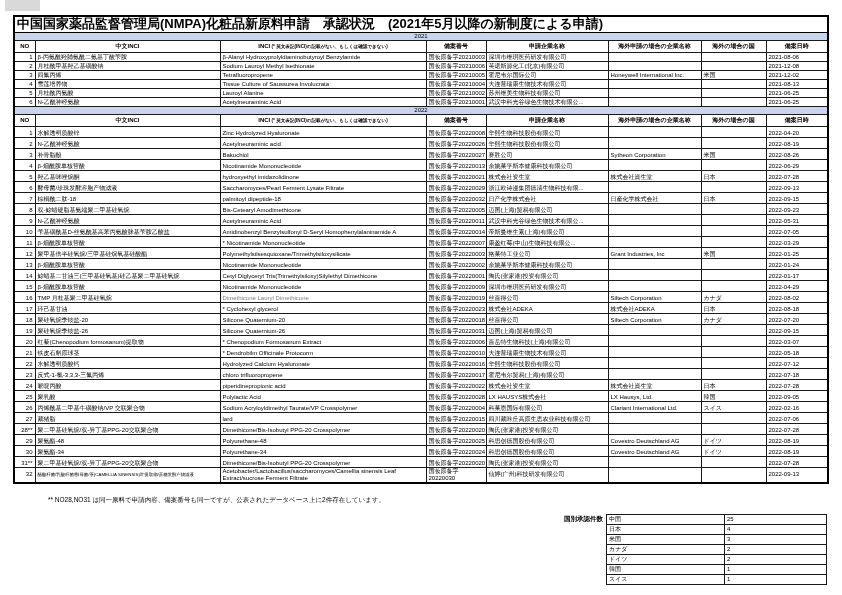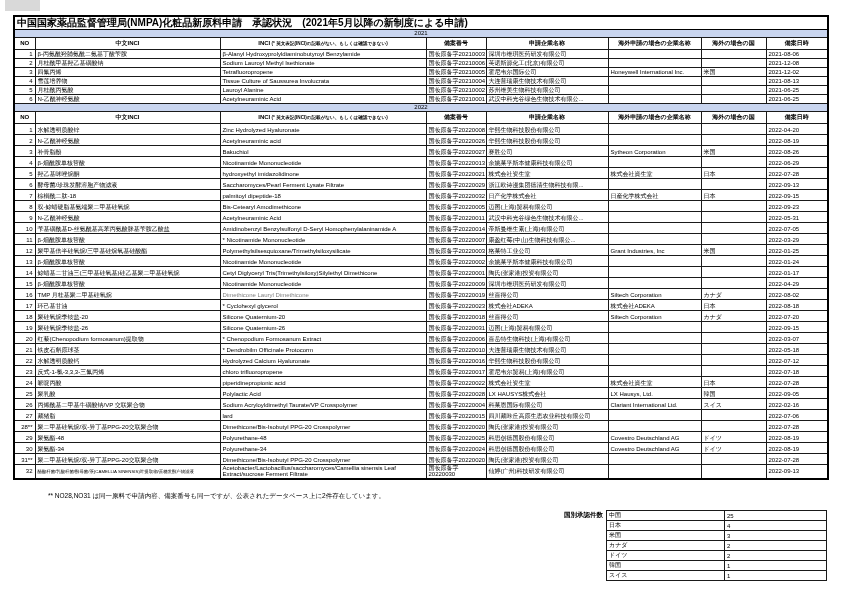--- a/index.html
+++ b/index.html
@@ -10,21 +10,21 @@
     overflow:hidden;
   }
   .artifact { position:absolute; left:5px; top:0; width:35px; height:11px; background:#d9d9d9; }
   .sheet { position:absolute; left:13px; top:15px; width:814px; }
 
   table.main { border-collapse:collapse; table-layout:fixed; width:814px; border:2px solid #000; }
   table.main td, table.main th {
     border:1px solid #1a1a1a; padding:0 2px; overflow:hidden; white-space:nowrap;
     font-size:6px; line-height:1.15; vertical-align:bottom; font-weight:normal;
   }
-  tr.title-row td { font-weight:bold; font-size:10px; height:13px; vertical-align:middle; border-bottom:1.5px solid #000; }
+  tr.title-row td { font-weight:bold; font-size:13px; height:13px; vertical-align:middle; border-bottom:1.5px solid #000; }
   tr.band td { background:#c9d5ef; text-align:center; height:8px; font-size:6px; vertical-align:middle; }
   tr.head th { font-weight:bold; text-align:center; height:12px; vertical-align:middle; }
   .small-note { font-size:4.6px; font-weight:bold; }
   tr.sec-2021 td { height:9px; }
   tr.sec-2022 td { height:11px; }
   td.c-no { text-align:right; }
   td.gray { color:#808080; }
   tr.tall td { white-space:normal; height:auto; vertical-align:middle; }
   tr.tall td.small-cn { font-size:4.4px; }
 

